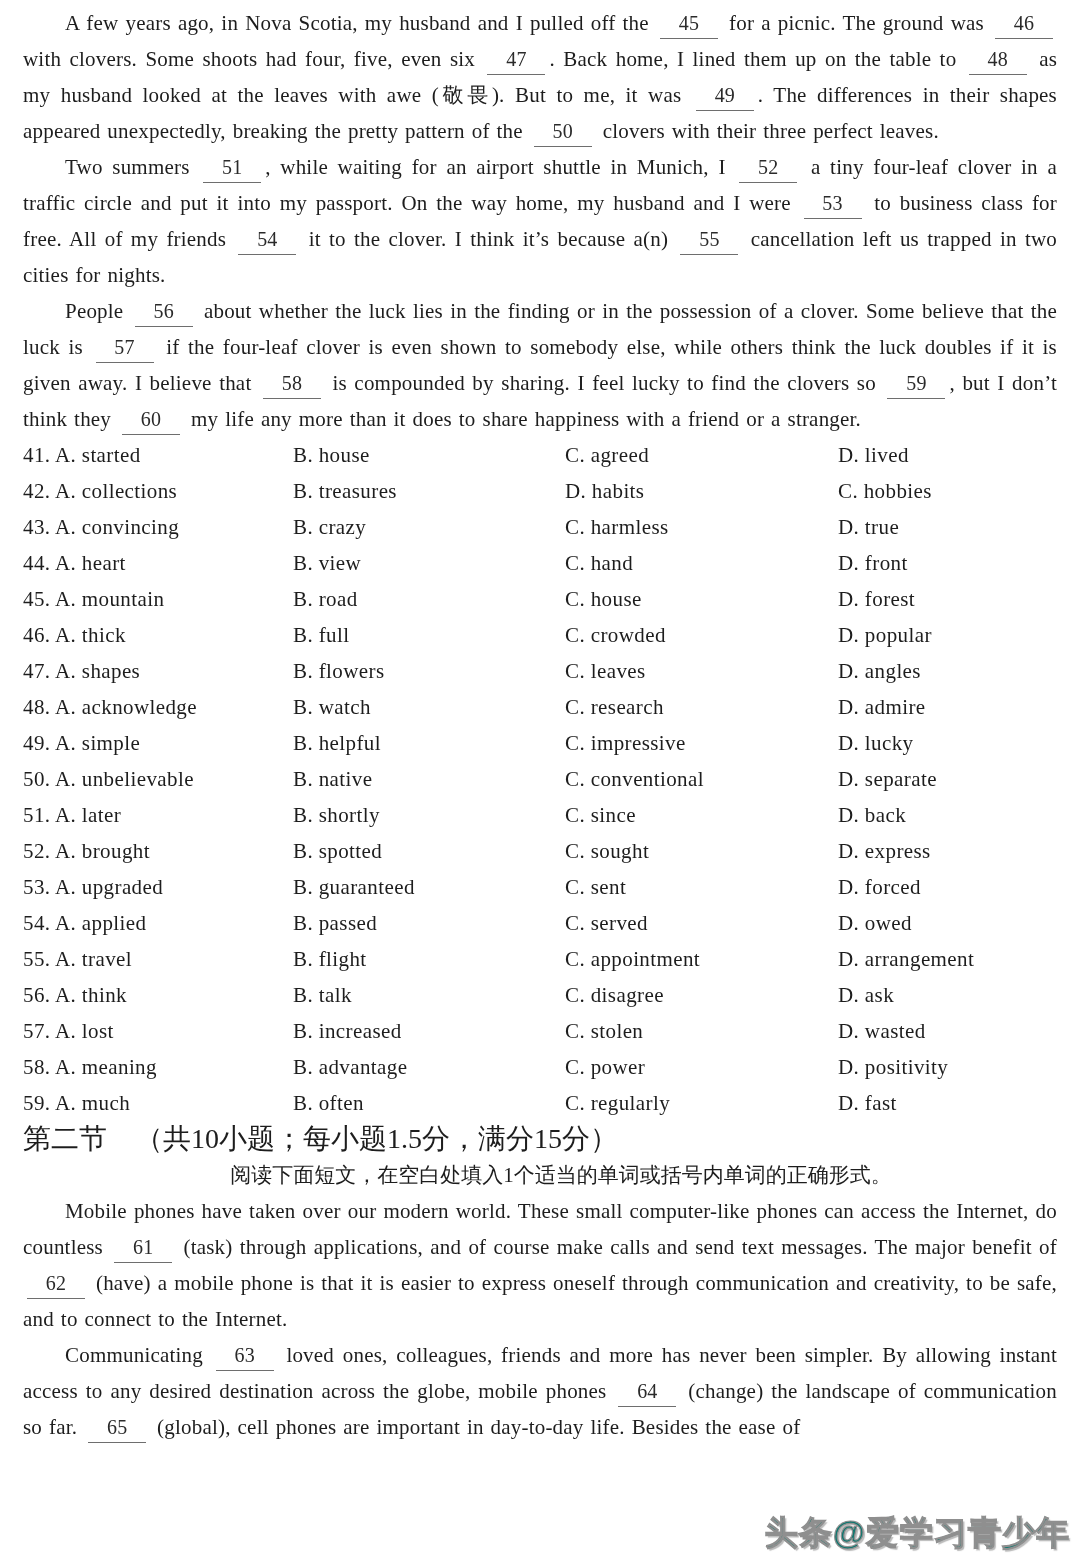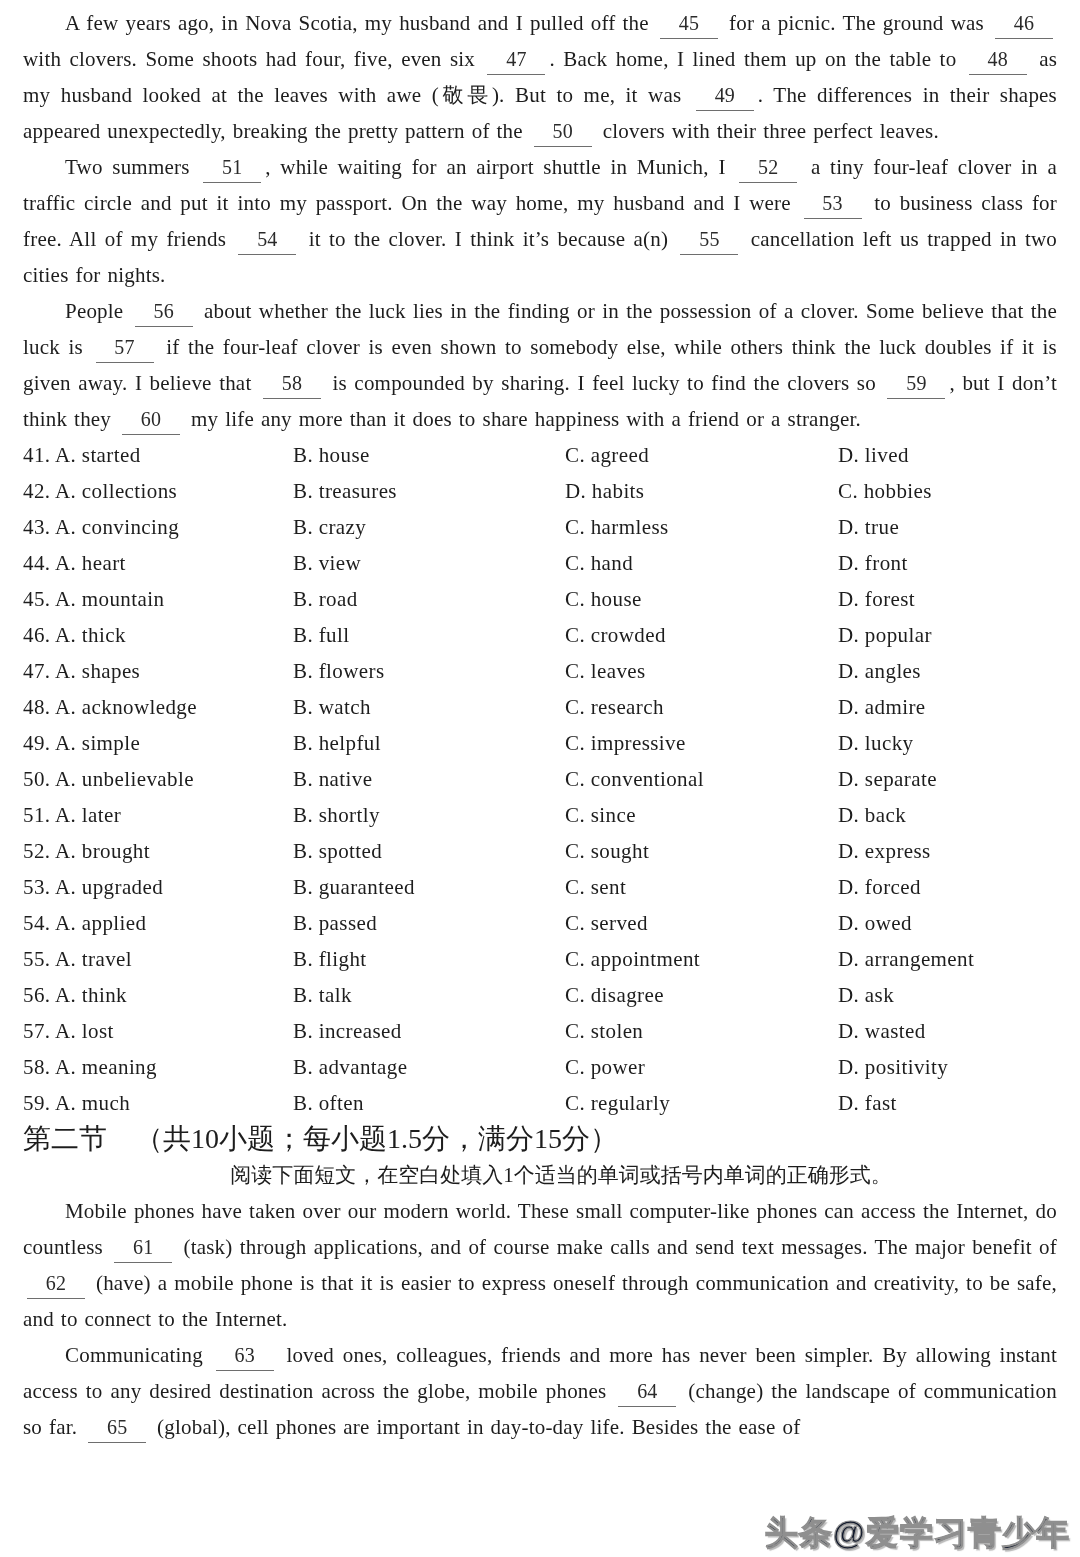--- a/index.html
+++ b/index.html
@@ -61,21 +61,21 @@
     text-align: center;
   }
   .watermark {
     position: absolute;
     right: 10px;
     bottom: 6px;
     font-family: "Liberation Sans", "DejaVu Sans", sans-serif;
     font-size: 33px;
     font-weight: bold;
     letter-spacing: 1px;
-    color: #0f172a;
+    color: #0f766e;
     -webkit-text-stroke: 1.2px #8f8f8f;
     text-shadow: 2px 2px 1px rgba(130,130,130,0.55), -1px -1px 0 #ffffff;
     white-space: nowrap;
     text-align: right;
   }
 </style>
 </head>
 <body>
 
 <div class="page">

